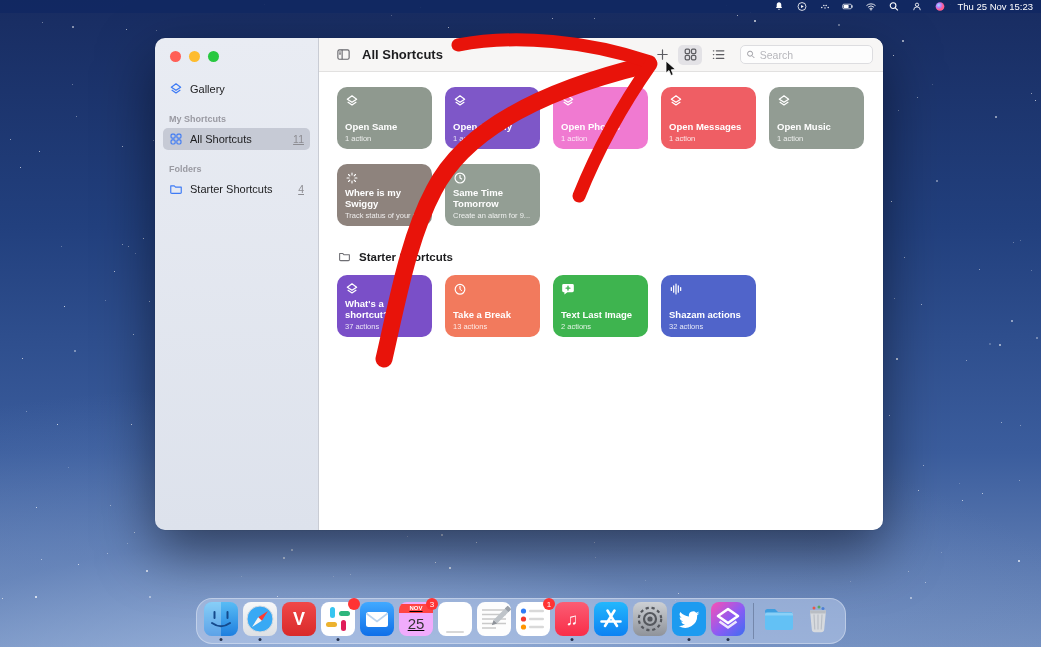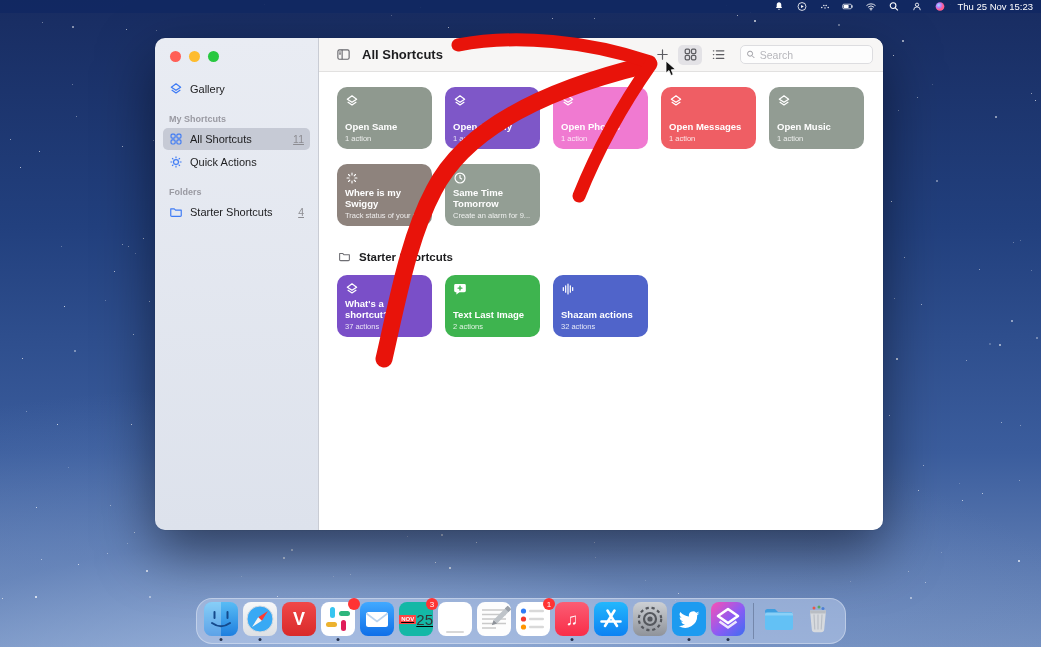--- a/index.html
+++ b/index.html
@@ -83,21 +83,21 @@
         display:flex; align-items:center; justify-content:center; }
   .di svg { width:100%; height:100%; display:block; }
   .run-dot { position:absolute; bottom:-1px; left:50%; transform:translateX(-50%);
              width:3px; height:3px; border-radius:50%; background:#26324d; }
   .badge { position:absolute; top:-4px; right:-5px; min-width:12px; height:12px; border-radius:7px;
            background:#f33; color:#fff; font-size:8px; display:flex; align-items:center;
            justify-content:center; padding:0 2px; z-index:2; }
   .dock-sep { width:1px; height:36px; background:rgba(50,60,90,.35); margin:0 3px; flex:none; }
 
   
-  .cal { background:#14b8a6; display:flex; flex-direction:row; align-items:center;text-decoration:underline; }
+  .cal { background:#f0abfc; display:flex; flex-direction:column; align-items:center;text-decoration:underline; }
   .cal .cal-mon { font-size:6px; font-weight:bold; color:#fff; background:#f44; width:100%; text-align:center; padding-top:1px; height:9px;}
   .cal .cal-day { font-size:15px; color:#333; line-height:1.4; }
   .notes { background:#fff; display:flex; flex-direction:column; }
   .notes-top { height:10px; background:linear-gradient(180deg,#ffd335,#f7c300); }
   .notes-line { height:2px; background:#d8d8d8; margin:4px 5px 0; border-radius:1px; }
 
   
   #arrow-overlay { position:absolute; inset:0; width:1041px; height:647px; z-index:40; pointer-events:none; }
   #cursor { position:absolute; left:665px; top:60px; width:12px; height:17px; z-index:50; pointer-events:none; }
 </style>
@@ -452,31 +452,20 @@
                   <rect x="3.5" y="3.5" width="7" height="7" rx="2"></rect>
                   <rect x="13.5" y="3.5" width="7" height="7" rx="2"></rect>
                   <rect x="3.5" y="13.5" width="7" height="7" rx="2"></rect>
                   <rect x="13.5" y="13.5" width="7" height="7" rx="2"></rect>
                 </g>
               </svg>
             </span>
             <span class="si-label">All Shortcuts</span>
             <span class="si-count">11</span>
           </div>
-          <div class="side-item">
-            <span class="si-icon">
-              <svg viewBox="0 0 24 24">
-                <g fill="none" stroke="#3e7bf5" stroke-width="2">
-                  <circle cx="12" cy="12" r="4.2"></circle>
-                  <path d="M12 2.5v3.2M12 18.3v3.2M2.5 12h3.2M18.3 12h3.2M5.3 5.3l2.2 2.2M16.5 16.5l2.2 2.2M18.7 5.3l-2.2 2.2M7.5 16.5l-2.2 2.2"></path>
-                </g>
-              </svg>
-            </span>
-            <span class="si-label">Quick Actions</span>
-          </div>
         </div>
         <div class="side-header">Folders</div>
         <div class="side-list">
           <div class="side-item">
             <span class="si-icon">
               <svg viewBox="0 0 24 24">
                 <path fill="none" stroke="#3e7bf5" stroke-width="2" stroke-linejoin="round" d="M3 6.5h6l2.2 2.3H21v9a1.8 1.8 0 0 1-1.8 1.8H4.8A1.8 1.8 0 0 1 3 17.8Z"></path>
               </svg>
             </span>
             <span class="si-label">Starter Shortcuts</span>
@@ -640,20 +629,33 @@
                 <g fill="none" stroke="#fff" stroke-width="2.1" stroke-linejoin="round">
                   <path d="M12 3.2 L20 8.8 12 14.2 4 8.8 Z"></path>
                   <path d="M4.6 13.6 L12 18.8 19.4 13.6"></path>
                 </g>
               </svg></span>
             <div class="card-text">
               <div class="card-title">What's a shortcut?</div>
               <div class="card-sub">37 actions</div>
             </div>
           </div>
+          <div class="card" style="background: rgb(242, 122, 93);">
+            <span class="card-icon"><svg viewBox="0 0 24 24">
+                <g fill="none" stroke="#fff" stroke-width="2">
+                  <circle cx="12" cy="12.5" r="8.3"></circle>
+                  <path d="M12 12.5 V6.8"></path>
+                  <path d="M12 12.5 l3.4 2.6" stroke-width="1.6"></path>
+                </g>
+              </svg></span>
+            <div class="card-text">
+              <div class="card-title">Take a Break</div>
+              <div class="card-sub">13 actions</div>
+            </div>
+          </div>
           <div class="card" style="background: rgb(62, 180, 79);">
             <span class="card-icon"><svg viewBox="0 0 24 24">
                 <path fill="#fff" d="M4.5 3.5h15A2.5 2.5 0 0 1 22 6v9a2.5 2.5 0 0 1-2.5 2.5H11l-5.2 4v-4H4.5A2.5 2.5 0 0 1 2 15V6a2.5 2.5 0 0 1 2.5-2.5Z"></path>
                 <g stroke="#3eb44f" stroke-width="2.4" stroke-linecap="round">
                   <path d="M12 7.3v6.4M8.8 10.5h6.4"></path>
                 </g>
               </svg></span>
             <div class="card-text">
               <div class="card-title">Text Last Image</div>
               <div class="card-sub">2 actions</div>

